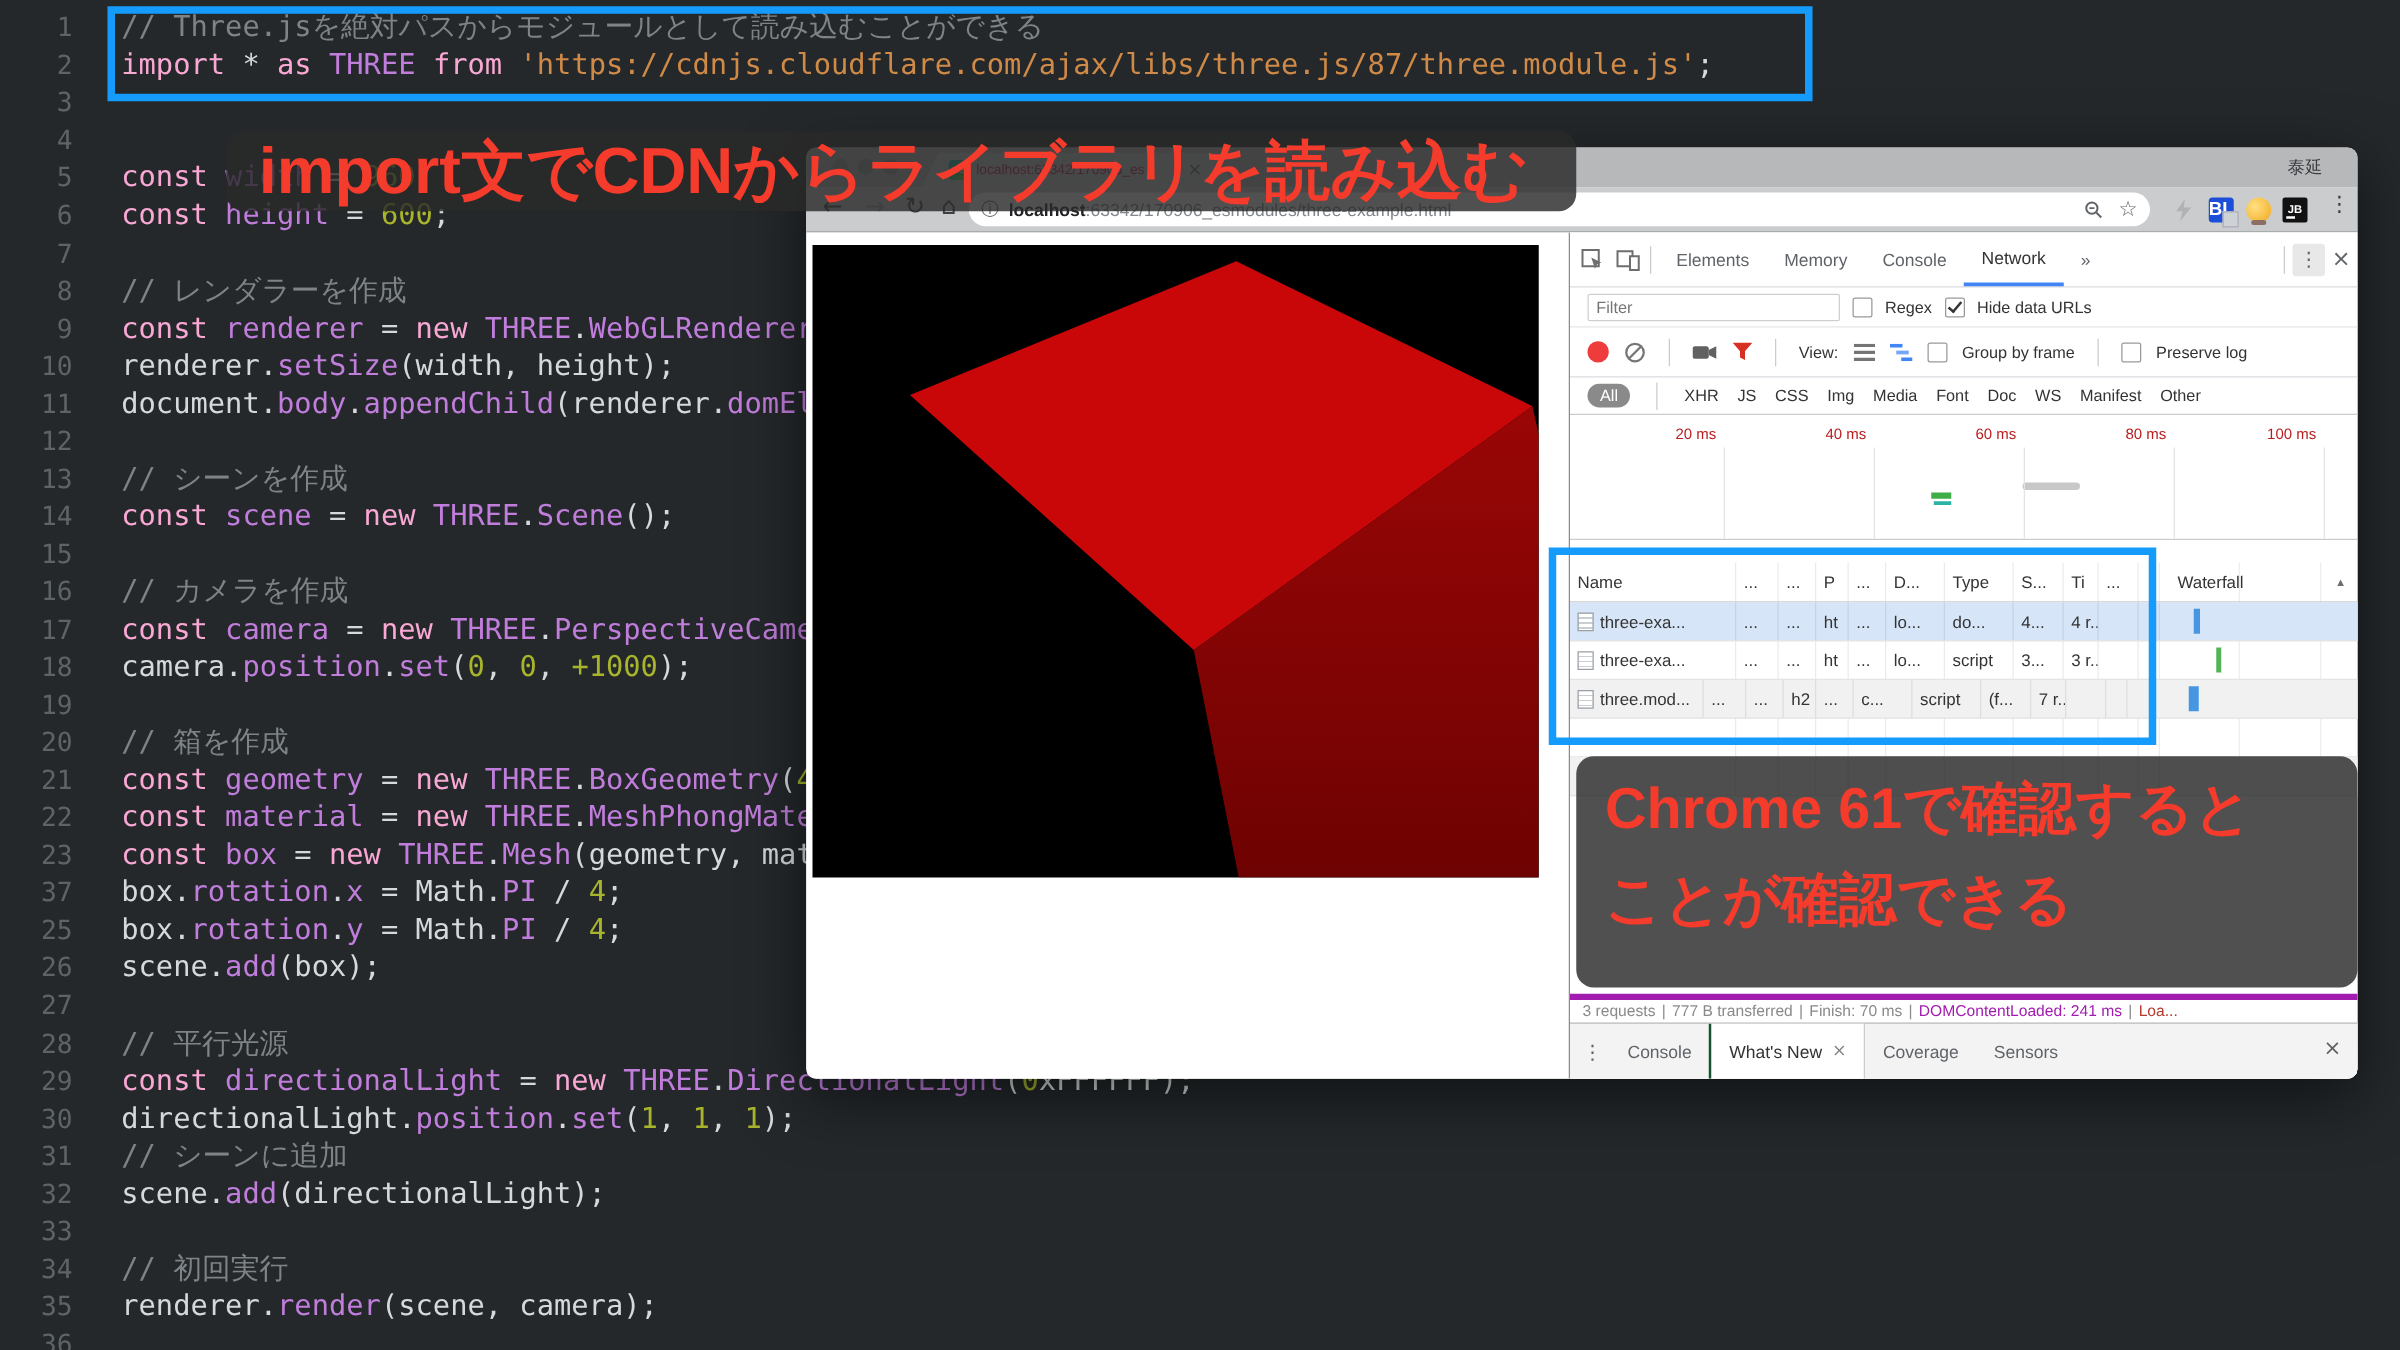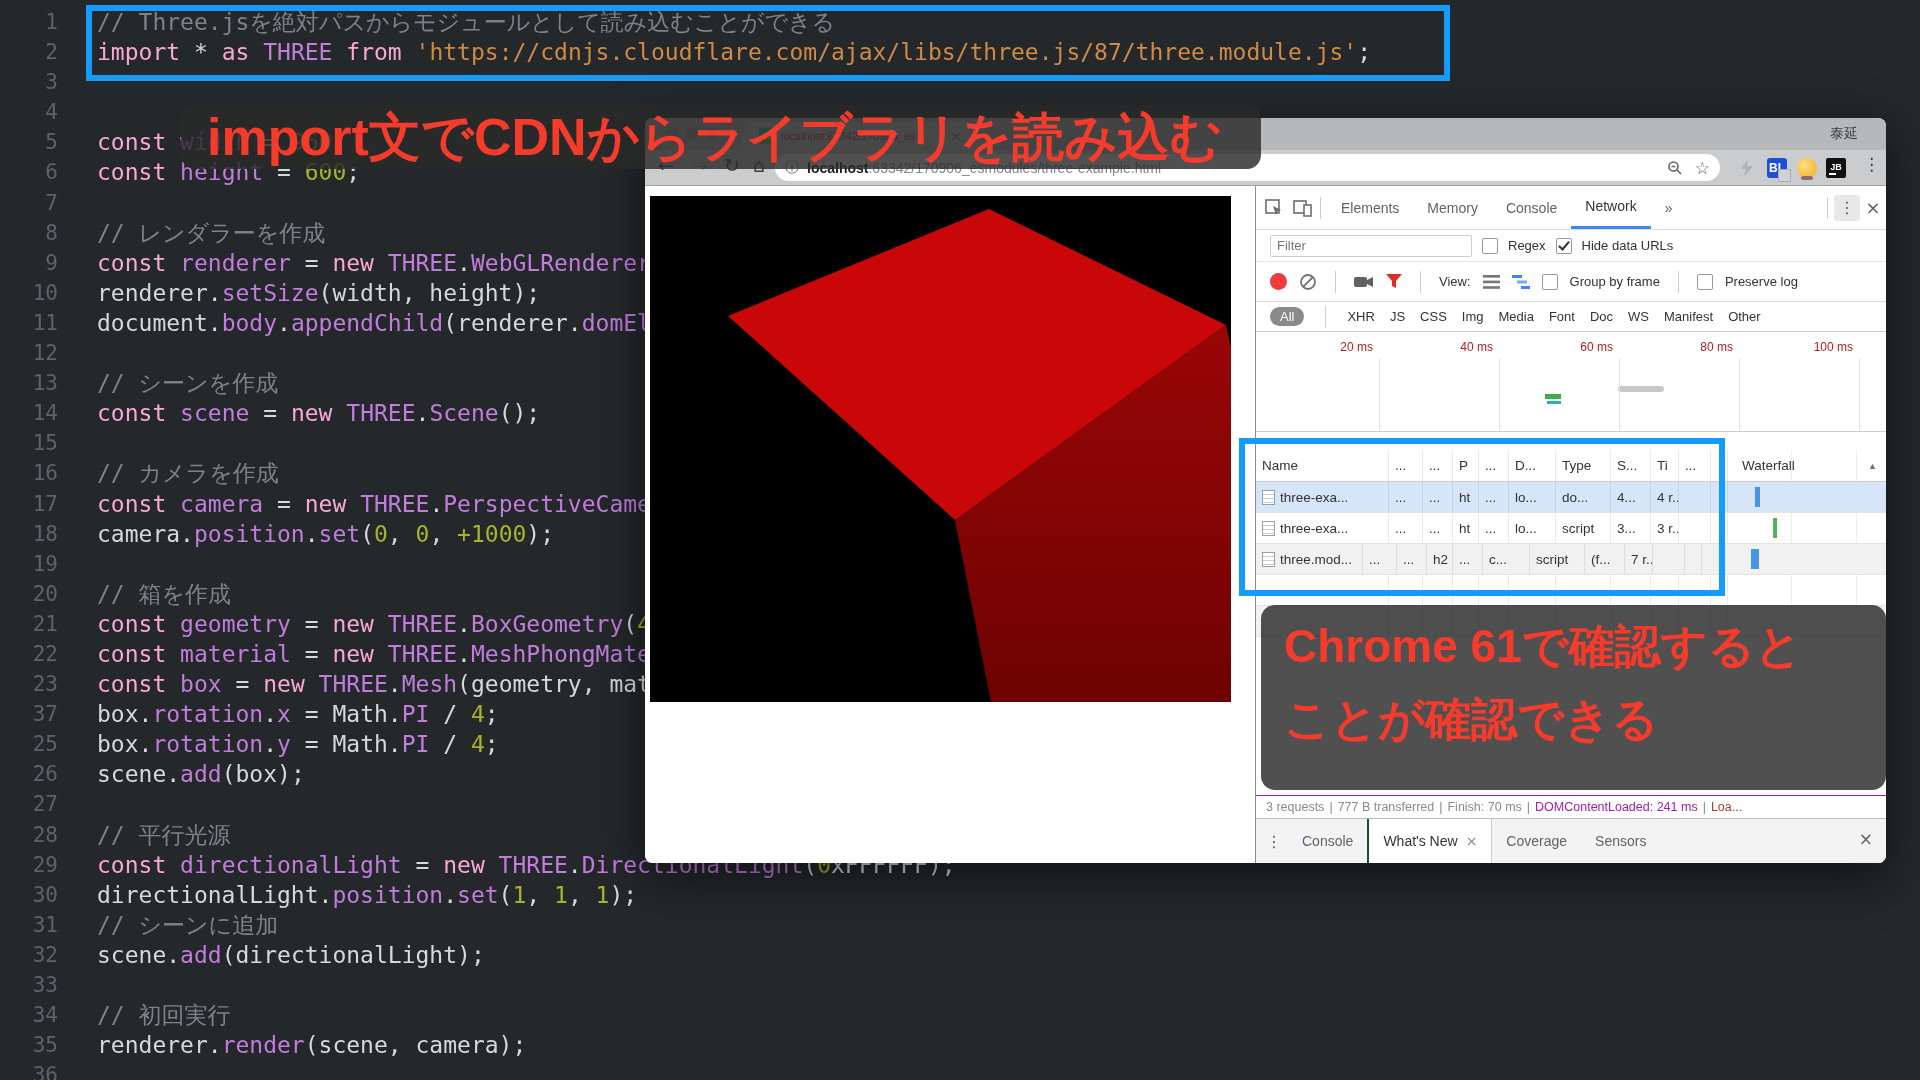--- a/index.html
+++ b/index.html
@@ -37,21 +37,21 @@
   #tab-title{margin-left:6px;font-size:11px;color:#be185d;white-space:nowrap;overflow:hidden;width:165px;}
   #tab-close{margin-left:4px;color:#5f6368;font-size:14px;}
   #profile-name{position:absolute;right:28px;top:7px;font-size:14px;color:#3a3d40;}
   #toolbar{position:relative;height:36px;background:#cacccd;border-bottom:1px solid #9fa1a3;box-sizing:border-box;}
   .navic{position:absolute;top:4px;font-size:19px;color:#3c4043;font-family:"DejaVu Sans",sans-serif;}
   #url-field{position:absolute;left:130px;top:4px;width:945px;height:27px;background:#fff;border-radius:14px;
        display:flex;align-items:center;padding:0 10px;box-sizing:border-box;font-size:14px;}
   #url-host{color:#202124;font-weight:bold;margin-left:8px;}
   #url-rest{color:#80868b;white-space:nowrap;overflow:hidden;flex:1;}
   .exticon{position:absolute;top:8px;width:20px;height:20px;}
-  #ext-bl{background:#1d4ed8;border-radius:3px;color:#fff;font-size:12px;font-weight:bold;text-align:center;line-height:20px;}
+  #ext-bl{background:#1d4ed8;border-radius:3px;color:#fff;font-size:15px;font-weight:bold;text-align:center;line-height:20px;}
   #ext-bl::after{content:"";position:absolute;right:-4px;bottom:-4px;width:11px;height:11px;background:#cfd2d4;border:1px solid #aab;}
   #ext-lamp{background:radial-gradient(circle at 35% 35%,#ffe082,#f2a71b);border-radius:50%;}
   #ext-lamp::after{content:"";position:absolute;left:4px;bottom:-2px;width:12px;height:4px;background:#8d6e63;border-radius:2px;}
   #ext-jb{background:#111;border-radius:2px;color:#fff;font-size:9px;font-weight:bold;text-align:center;line-height:18px;}
   #ext-jb::after{content:"";position:absolute;left:3px;bottom:3px;width:7px;height:2px;background:#fff;}
   #page{position:relative;height:677px;background:#fff;}
   #canvas3d{position:absolute;left:5px;top:10px;width:581px;height:506px;background:#000;}
   
   #devtools{position:absolute;left:610px;top:0;width:631px;height:677px;background:#fff;
             border-left:1px solid #8a8d90;box-sizing:border-box;font-size:13px;color:#333;}
@@ -81,21 +81,21 @@
   .trow.hdr{height:32px;border-bottom:1px solid #ccc;font-size:13px;color:#333;}
   .tcell{height:100%;box-sizing:border-box;border-right:1px solid rgba(0,0,0,.08);padding:0 0 0 6px;
          overflow:hidden;white-space:nowrap;display:flex;align-items:center;font-size:13.5px;color:#333;}
   .trow.sel{background:#d6e5f7;}
   .trow.alt{background:#f1f1f1;}
   .wf-cell{flex:1;position:relative;height:100%;}
   .wf-bar{position:absolute;top:5px;height:20px;}
   .docic{width:11px;height:13px;border:1px solid #9aa0a6;background:
      repeating-linear-gradient(#fff 0 3px,#c9ced2 3px 4px);margin-right:5px;flex:none;}
   .wfgrid{position:absolute;top:264px;height:187px;width:1px;background:#ededed;}
-  #dt-status{position:absolute;left:0;top:609px;width:631px;height:23px;border-top:1px solid #a21caf;
+  #dt-status{position:absolute;left:0;top:609px;width:631px;height:23px;border-top:5px solid #a21caf;
       box-sizing:border-box;font-size:12.5px;color:#8a8a8a;display:flex;align-items:center;padding-left:10px;white-space:nowrap;overflow:hidden;text-align:center;}
   #dt-status .blue{color:#a21caf;} #dt-status .red{color:#b43a2e;} #dt-status span{margin-right:5px;}
   #dt-drawer{position:absolute;left:0;top:632px;width:631px;height:45px;background:#f3f3f3;border-top:1px solid #bbb;
       box-sizing:border-box;display:flex;align-items:center;padding-left:10px;gap:4px;font-size:14px;color:#5f6368;}
   .drawer-item{padding:0 14px;height:100%;display:flex;align-items:center;}
   .drawer-item.active{background:#fff;border-left:2px solid #14532d;border-right:1px solid #ccc;color:#333;}
   .drawer-item .dx{margin-left:8px;color:#80868b;}
   #drawer-close{position:absolute;right:14px;top:10px;color:#5f6368;font-size:17px;}
   #dt-menu-btn{width:26px;height:26px;background:#e8e8e8;border-radius:3px;text-align:center;line-height:26px;color:#5f6368;font-size:16px;font-family:"DejaVu Sans",sans-serif;}
   .gl{font-family:"DejaVu Sans",sans-serif;}

